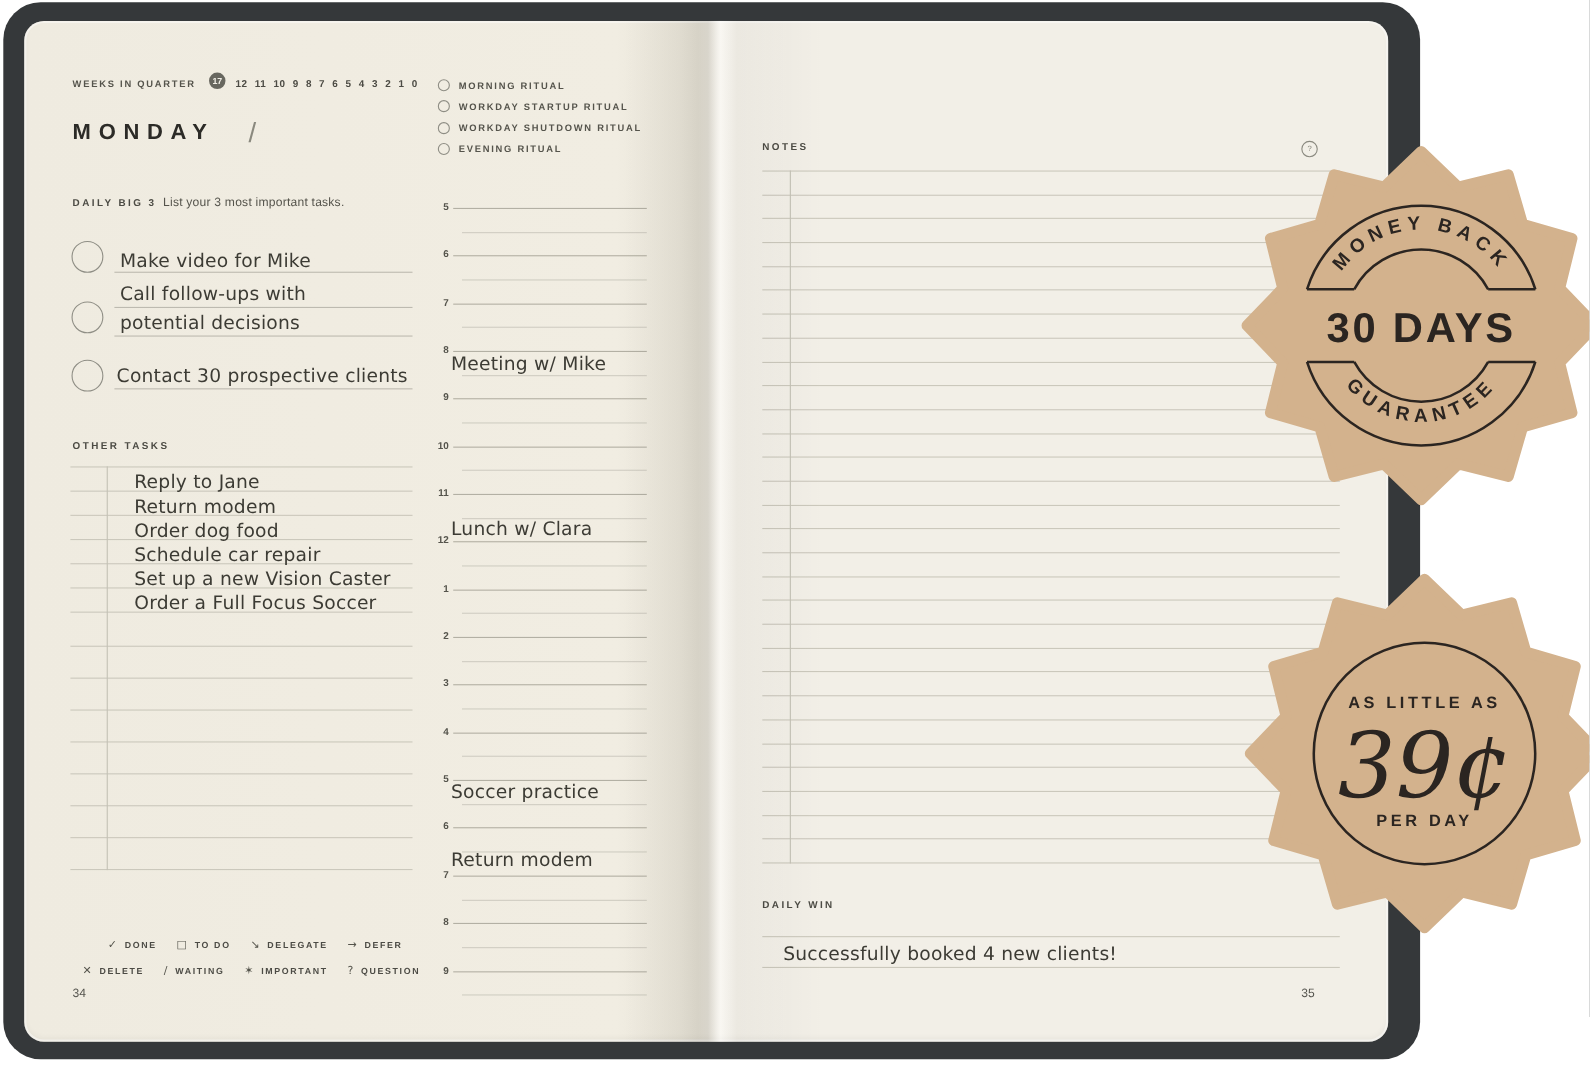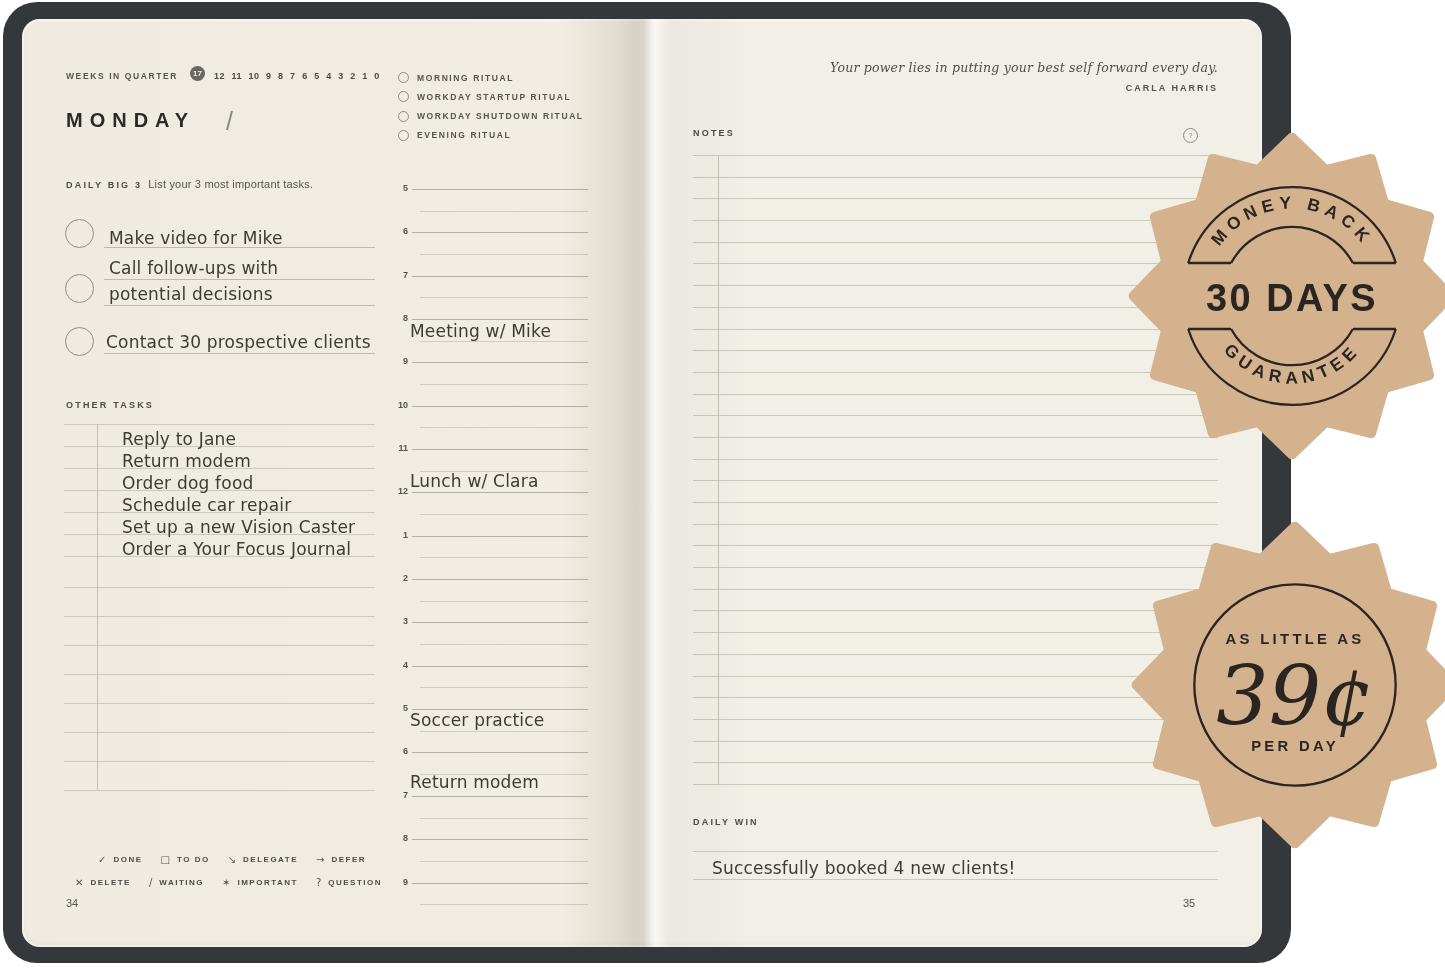--- a/index.html
+++ b/index.html
@@ -131,21 +131,21 @@
       <i class="rule"></i>
     </div>
   <div class="vline" style="left:97px;top:424px;height:367px;"></div>
 
   <div style="position:absolute;left:122px;top:428px;display:flex;flex-direction:column;">
       <span class="hw" style="position:static;">Reply to Jane</span>
       <span class="hw" style="position:static;">Return modem</span>
       <span class="hw" style="position:static;">Order dog food</span>
       <span class="hw" style="position:static;">Schedule car repair</span>
       <span class="hw" style="position:static;">Set up a new Vision Caster</span>
-      <span class="hw" style="position:static;">Order a Your Focus Journal</span>
+      <span class="hw" style="position:static;">Order a Full Focus Soccer</span>
     </div>
 
   <div class="rituals">
       <div class="ritual-row">
       <i class="rcirc"></i>
       <span class="rlabel">MORNING RITUAL</span>
     </div>
       <div class="ritual-row">
       <i class="rcirc"></i>
       <span class="rlabel">WORKDAY STARTUP RITUAL</span>
@@ -285,24 +285,20 @@
         <em>IMPORTANT</em>
       </span>
     <span class="li">
         <i>?</i>
         <em>QUESTION</em>
       </span>
   </div>
 
   <div class="pagenum" style="left:66px;top:897px;">34</div>
 
-  <div class="quote">
-    <div class="quote-text">Your power lies in putting your best self forward every day.</div>
-    <div class="quote-author">CARLA HARRIS</div>
-  </div>
 
   <div class="sec-label" style="left:693px;top:128px;">NOTES</div>
   <div class="notes-icon">?</div>
 
   <div class="rules" style="left:693px;top:155px;width:525px;gap:20.7px;">
       <i class="rule"></i>
       <i class="rule"></i>
       <i class="rule"></i>
       <i class="rule"></i>
       <i class="rule"></i>

